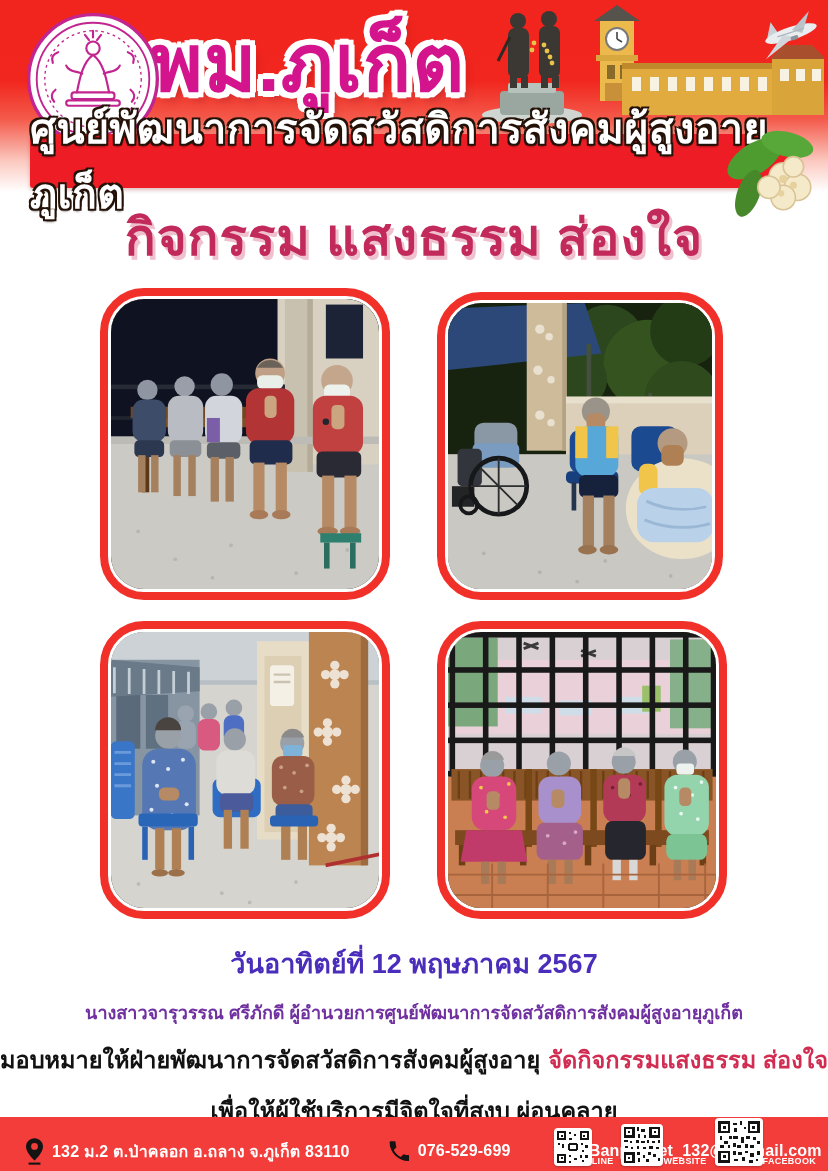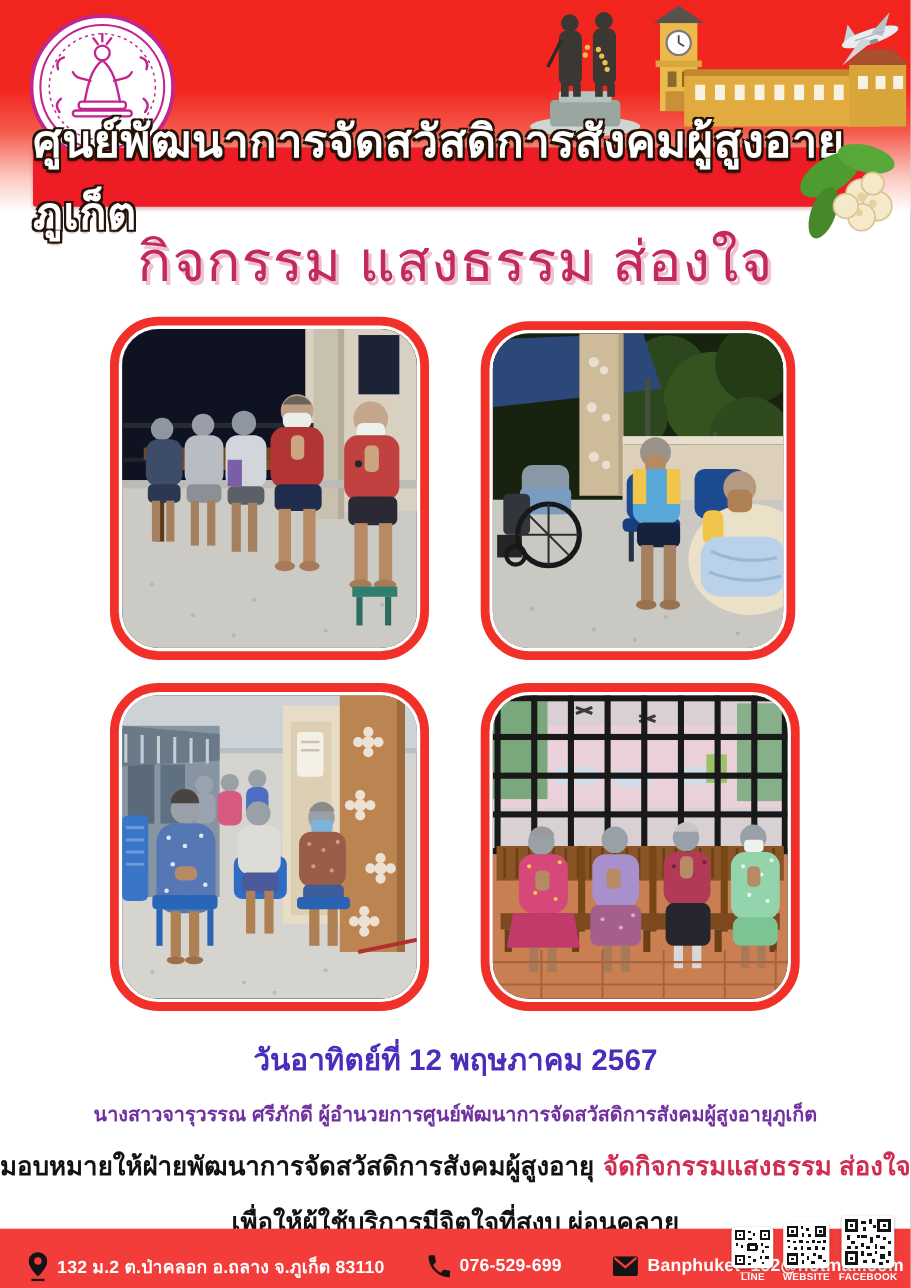--- a/index.html
+++ b/index.html
@@ -16,21 +16,21 @@
   .scenery{position:absolute;left:472px;top:3px;width:352px;height:124px;z-index:2;}
   .dept{position:absolute;right:28px;top:100px;z-index:5;color:#fff;font-size:16.5px;font-weight:700;
         text-shadow:-2px -2px 0 #5a241c,2px -2px 0 #5a241c,-2px 2px 0 #5a241c,2px 2px 0 #5a241c,0 3px 3px rgba(0,0,0,.35);}
   .banner{position:absolute;left:30px;top:134px;width:766px;height:54px;background:#ee1c25;border-radius:3px;
           display:flex;align-items:center;justify-content:center;z-index:4;box-shadow:0 2px 4px rgba(120,0,0,.25);}
   .banner span{color:#fff;font-size:41px;font-weight:800;letter-spacing:.5px;
           text-shadow:-2px -2px 0 #241208,2px -2px 0 #241208,-2px 2px 0 #241208,2px 2px 0 #241208,0 3px 2px rgba(0,0,0,.4);}
   .flower{position:absolute;left:724px;top:126px;width:98px;height:98px;z-index:6;}
   
   .title{position:absolute;left:0;top:196px;width:828px;margin:0;text-align:center;z-index:2;
-         color:#c22a5c;font-size:51px;font-weight:400;letter-spacing:1px;
+         color:#c22a5c;font-size:51px;font-weight:700;letter-spacing:1px;
          text-shadow:3px 4px 0 #efc0ce;}
   
   .ph{position:absolute;box-sizing:border-box;border:8px solid #f2302a;border-radius:44px;
       background:#fff;padding:3px;margin:0;}
   .ph .inner{width:100%;height:100%;border-radius:33px;overflow:hidden;background:#222;}
   .ph svg{display:block;width:100%;height:100%;}
   .p1{left:100px;top:288px;width:290px;height:312px;}
   .p2{left:437px;top:292px;width:286px;height:308px;}
   .p3{left:100px;top:621px;width:290px;height:298px;}
   .p4{left:437px;top:621px;width:290px;height:298px;}
@@ -42,21 +42,21 @@
   .l3{color:#121212;font-size:23.5px;font-weight:600;margin-bottom:14px !important;}
   .l3 .red{color:#d12d52;margin-left:8px;}
   .l4{color:#121212;font-size:23.5px;font-weight:600;}
   
   .ftr{position:absolute;left:0;bottom:0;width:828px;height:54px;background:#f23d3a;z-index:3;}
   .f-row{position:absolute;left:26px;top:0;height:68px;display:flex;align-items:center;}
   .f-item{display:flex;align-items:center;color:#fff;font-size:16px;font-weight:700;letter-spacing:.2px;}
   .f-item svg{margin-right:9px;flex:none;}
   .f-gap1{margin-left:38px;justify-content:space-between;} .f-gap2{margin-left:46px;}
   .qrs{position:absolute;right:12px;bottom:5px;display:flex;align-items:flex-end;gap:8px;z-index:5;}
-  .qr{display:flex;flex-direction:column;align-items:center;}
+  .qr{display:flex;flex-direction:row;align-items:flex-end;}
   .qr .tile{background:#fff;border-radius:4px;padding:2px;box-shadow:0 1px 2px rgba(0,0,0,.25);}
   .qr .tile svg{display:block;}
   .qr .lbl{color:#fff;font-size:9px;font-weight:800;margin-top:3px;letter-spacing:.3px;}
   .t1{width:34px;height:34px;} .t2{width:38px;height:38px;} .t3{width:44px;height:44px;}
 </style>
 </head>
 <body>
 
 <div class="poster">
 
@@ -70,20 +70,21 @@
         <circle cx="50" cy="27" r="5"></circle>
         <path d="M50,19 l0,-5 M47,21 l-3,-4 M53,21 l3,-4"></path>
         <path d="M50,32 C42,38 40,50 38,60 M50,32 C58,38 60,50 62,60"></path>
         <path d="M42,46 C38,44 32,45 30,40 M58,46 C62,44 68,45 70,40"></path>
         <rect x="34" y="60" width="32" height="5" rx="2"></rect>
         <rect x="30" y="66" width="40" height="4" rx="2"></rect>
         <path d="M24,30 q-6,2 -4,8 M76,30 q6,2 4,8 M22,58 q-5,4 -1,9 M78,58 q5,4 1,9"></path>
       </g>
     </svg>
 
+    <div class="brand">พม.ภูเก็ต</div>
 
     <svg class="scenery" viewBox="0 0 352 124">
 
       <g>
         <ellipse cx="60" cy="112" rx="50" ry="9" fill="#cfd6d2"></ellipse>
         <rect x="28" y="88" width="64" height="24" rx="4" fill="#9aa6a0"></rect>
         <rect x="36" y="80" width="48" height="10" rx="2" fill="#b8c2bc"></rect>
         <g fill="#3b3733">
           <circle cx="46" cy="18" r="8"></circle>
             <rect x="36" y="25" width="21" height="50" rx="7"></rect>

